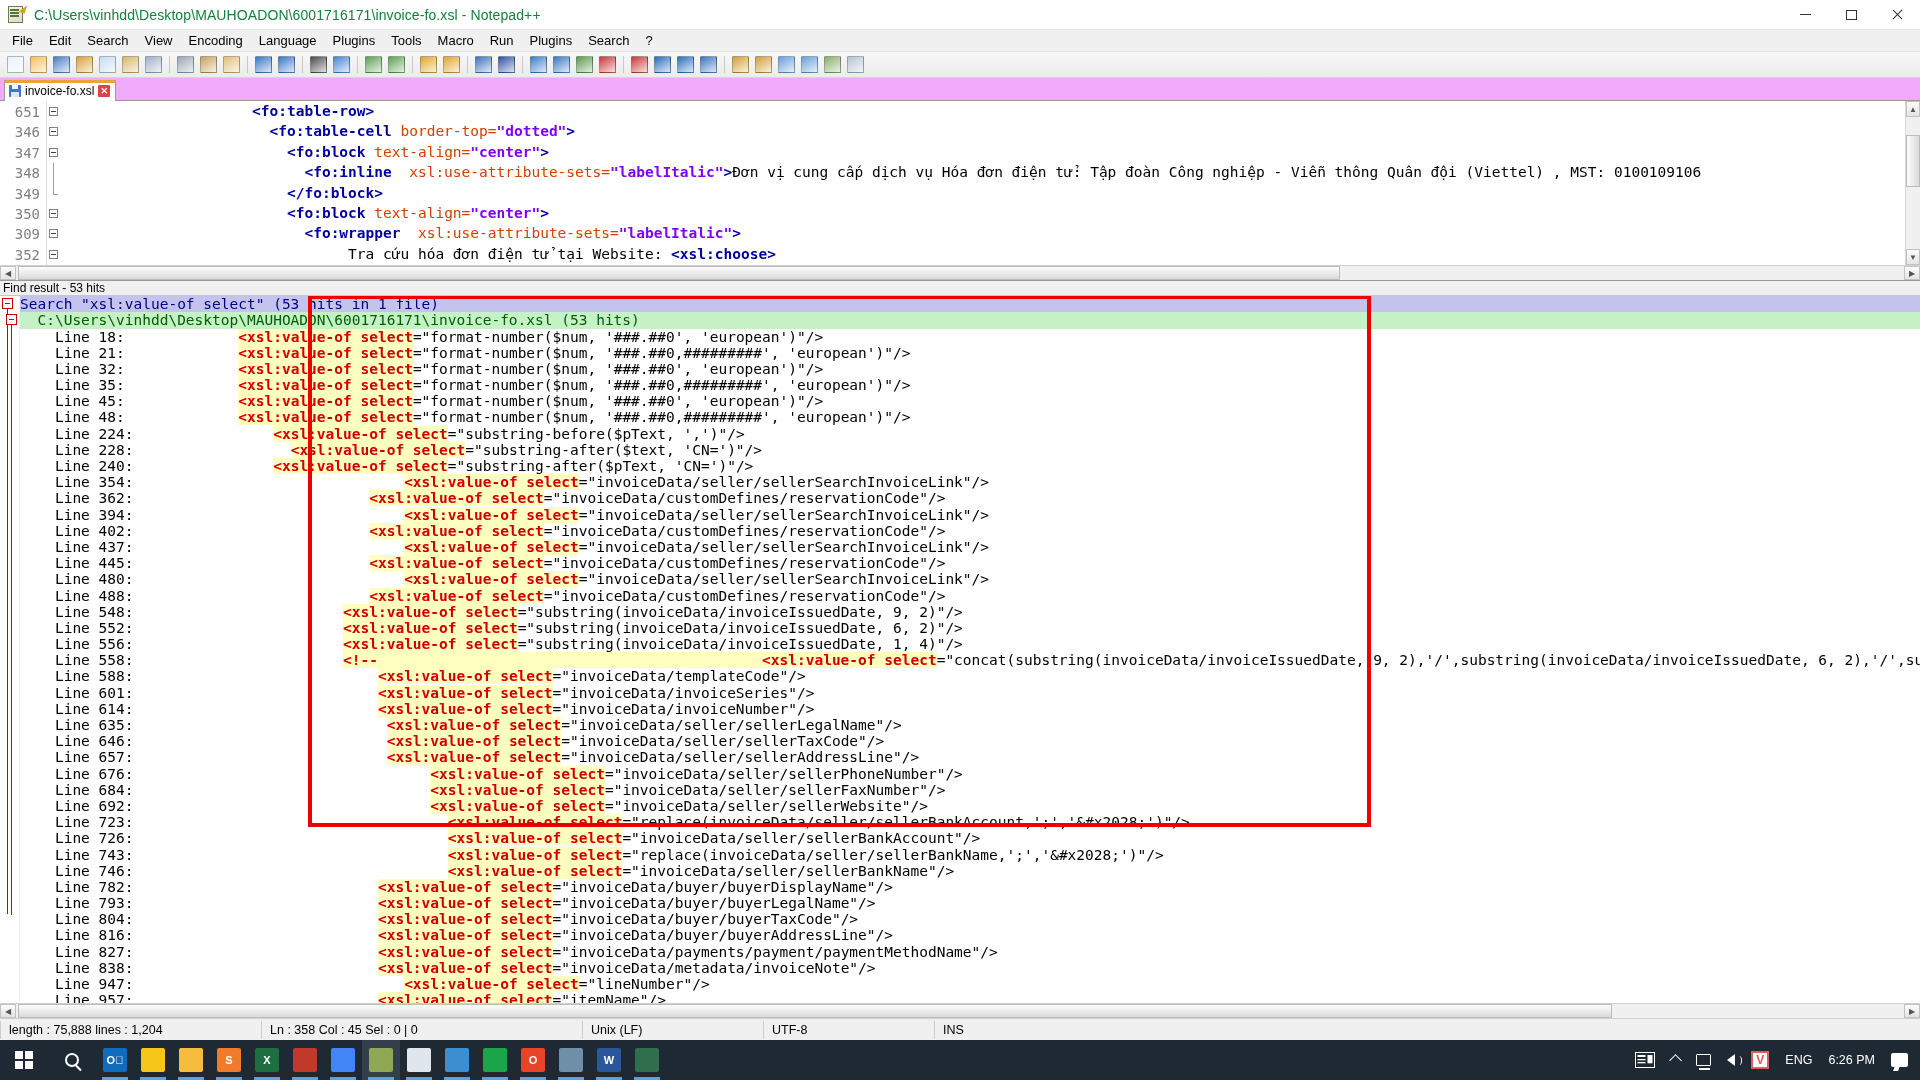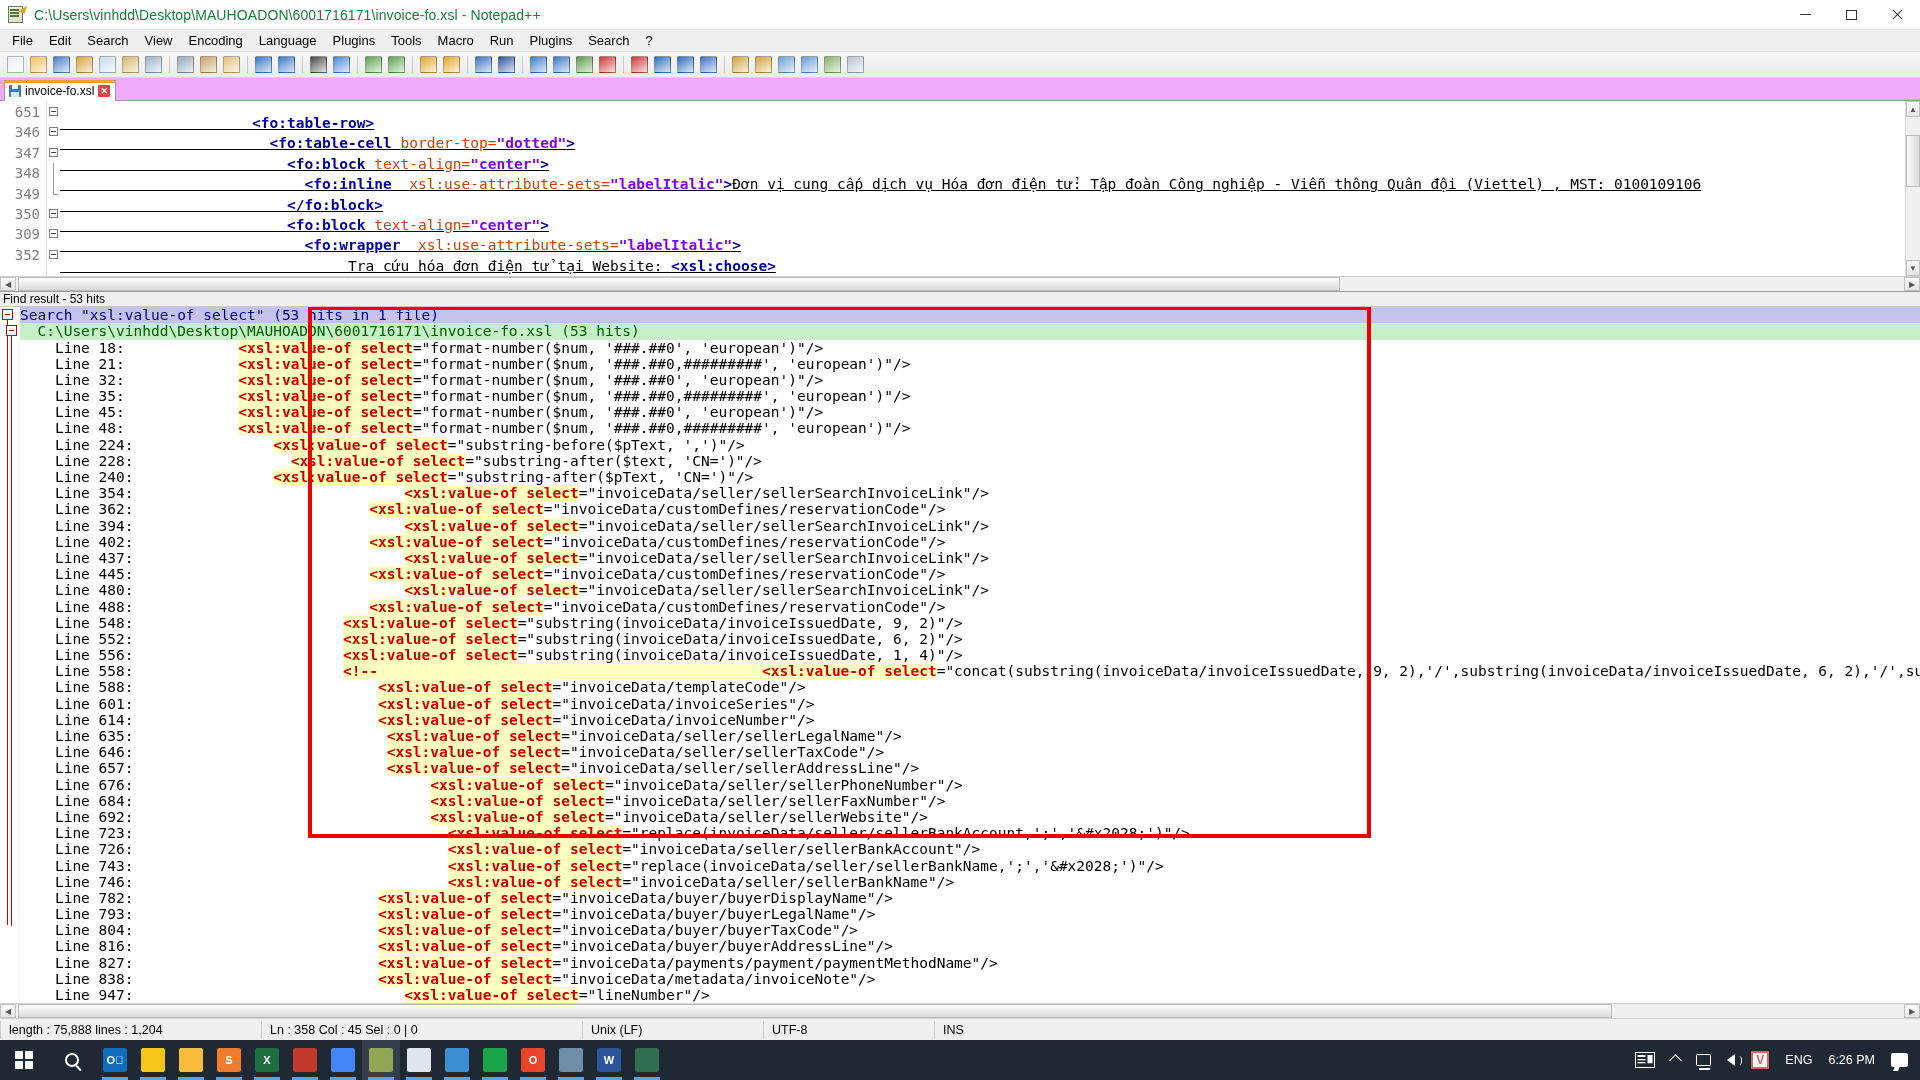--- a/index.html
+++ b/index.html
@@ -101,22 +101,22 @@
   }
   .gutter-fold div { height:20.4px; position:relative; }
   .foldbox {
     position:absolute; left:2px; top:5px; width:9px; height:9px; border:1px solid #808080; background:#fff;
   }
   .foldbox::before { content:""; position:absolute; left:1px; top:3px; width:5px; height:1px; background:#404040; }
   .foldline { position:absolute; left:6px; top:0; bottom:0; width:1px; background:#9a9a9a; }
   .foldend { position:absolute; left:6px; top:0; height:11px; width:1px; background:#9a9a9a; }
   .foldend::after{content:"";position:absolute;left:0;top:10px;width:5px;height:1px;background:#9a9a9a;}
   .code-area {
-    flex:1; position:relative; overflow:hidden; padding-top:12px;
-    font-family:"DejaVu Sans Mono", monospace; font-size:14.5px; white-space:pre;text-decoration:underline;
+    flex:1; position:relative; overflow:hidden; padding-top:0;
+    font-family:"DejaVu Sans Mono", monospace; font-size:14.5px; white-space:pre;
   }
   .code-area .cl { height:20.4px; line-height:20.4px; }
   .k-tag { color:#0000a0; font-weight:bold; }
   .k-attr { color:#d04000; }
   .k-val { color:#8000ff; font-weight:bold; }
   .k-txt { color:#000000; }
 
   .hscroll-outer {
     height: 15px; background:#f0f0f0; border-top:1px solid #d0d0d0; display:flex; align-items:center;
     flex: 0 0 15px;

